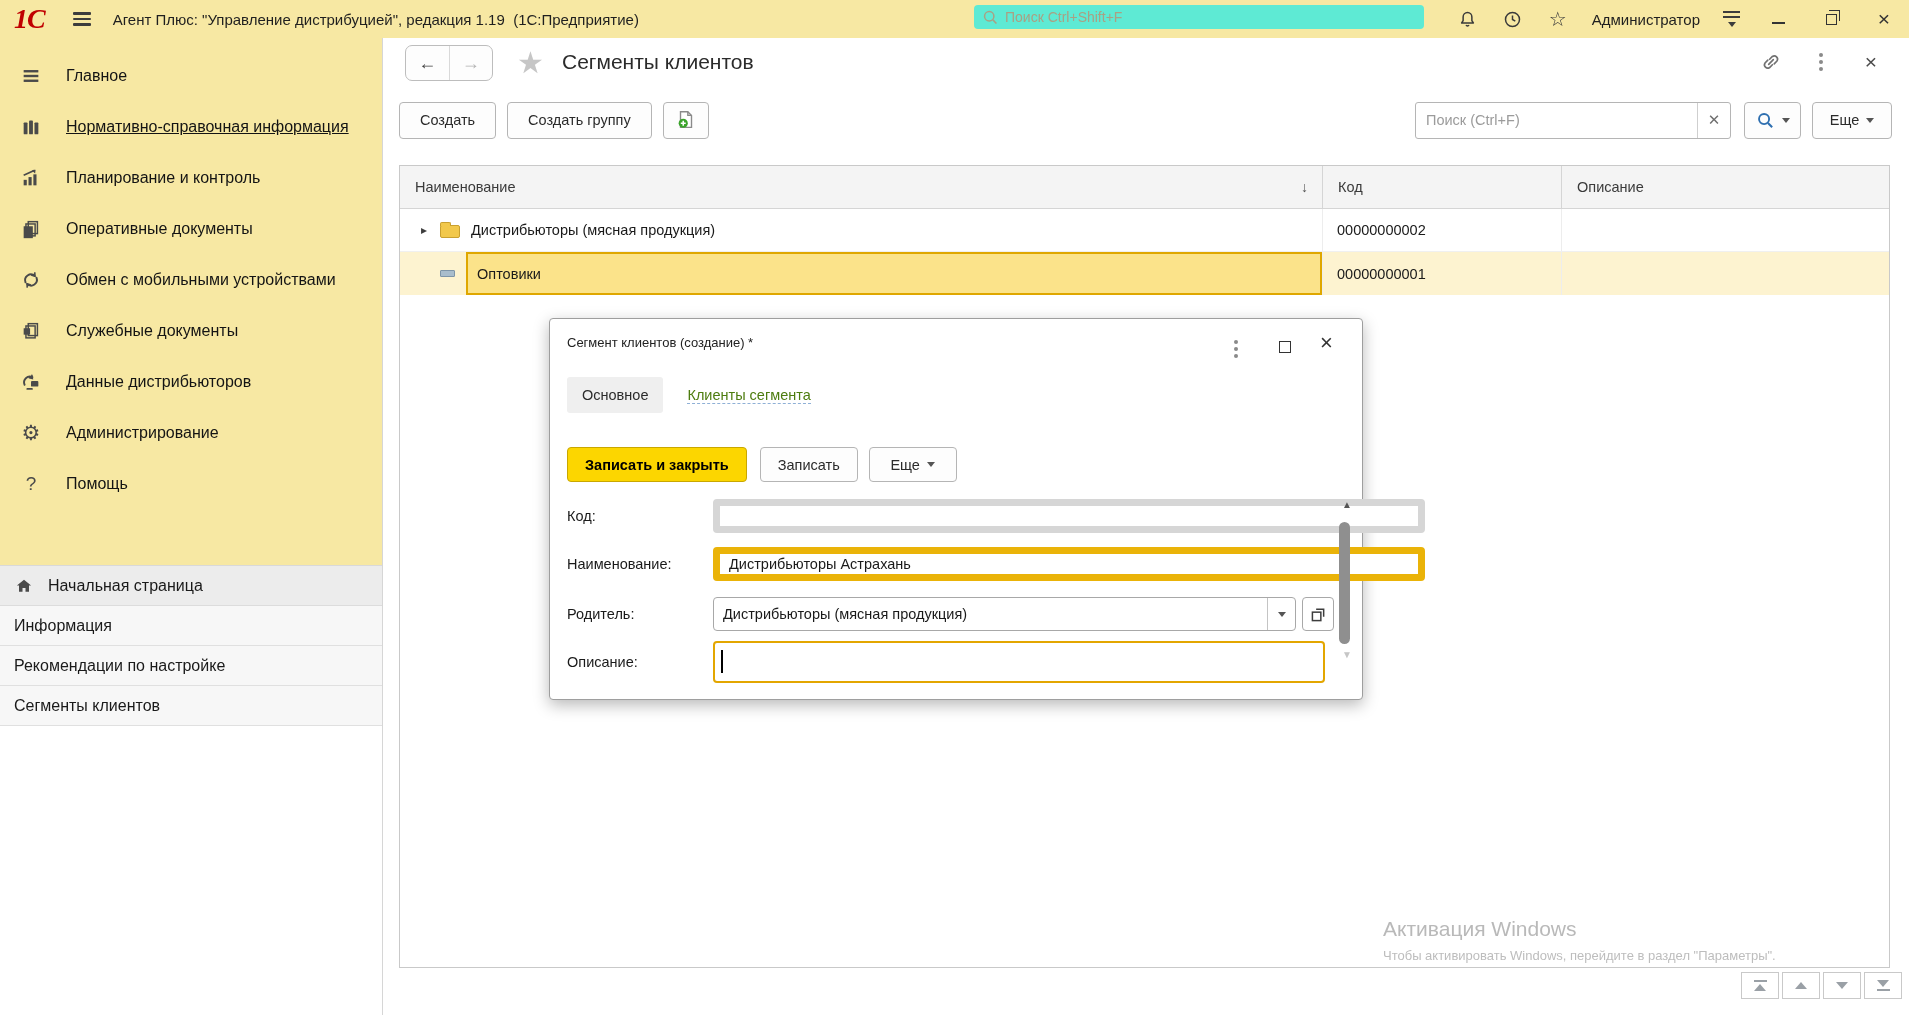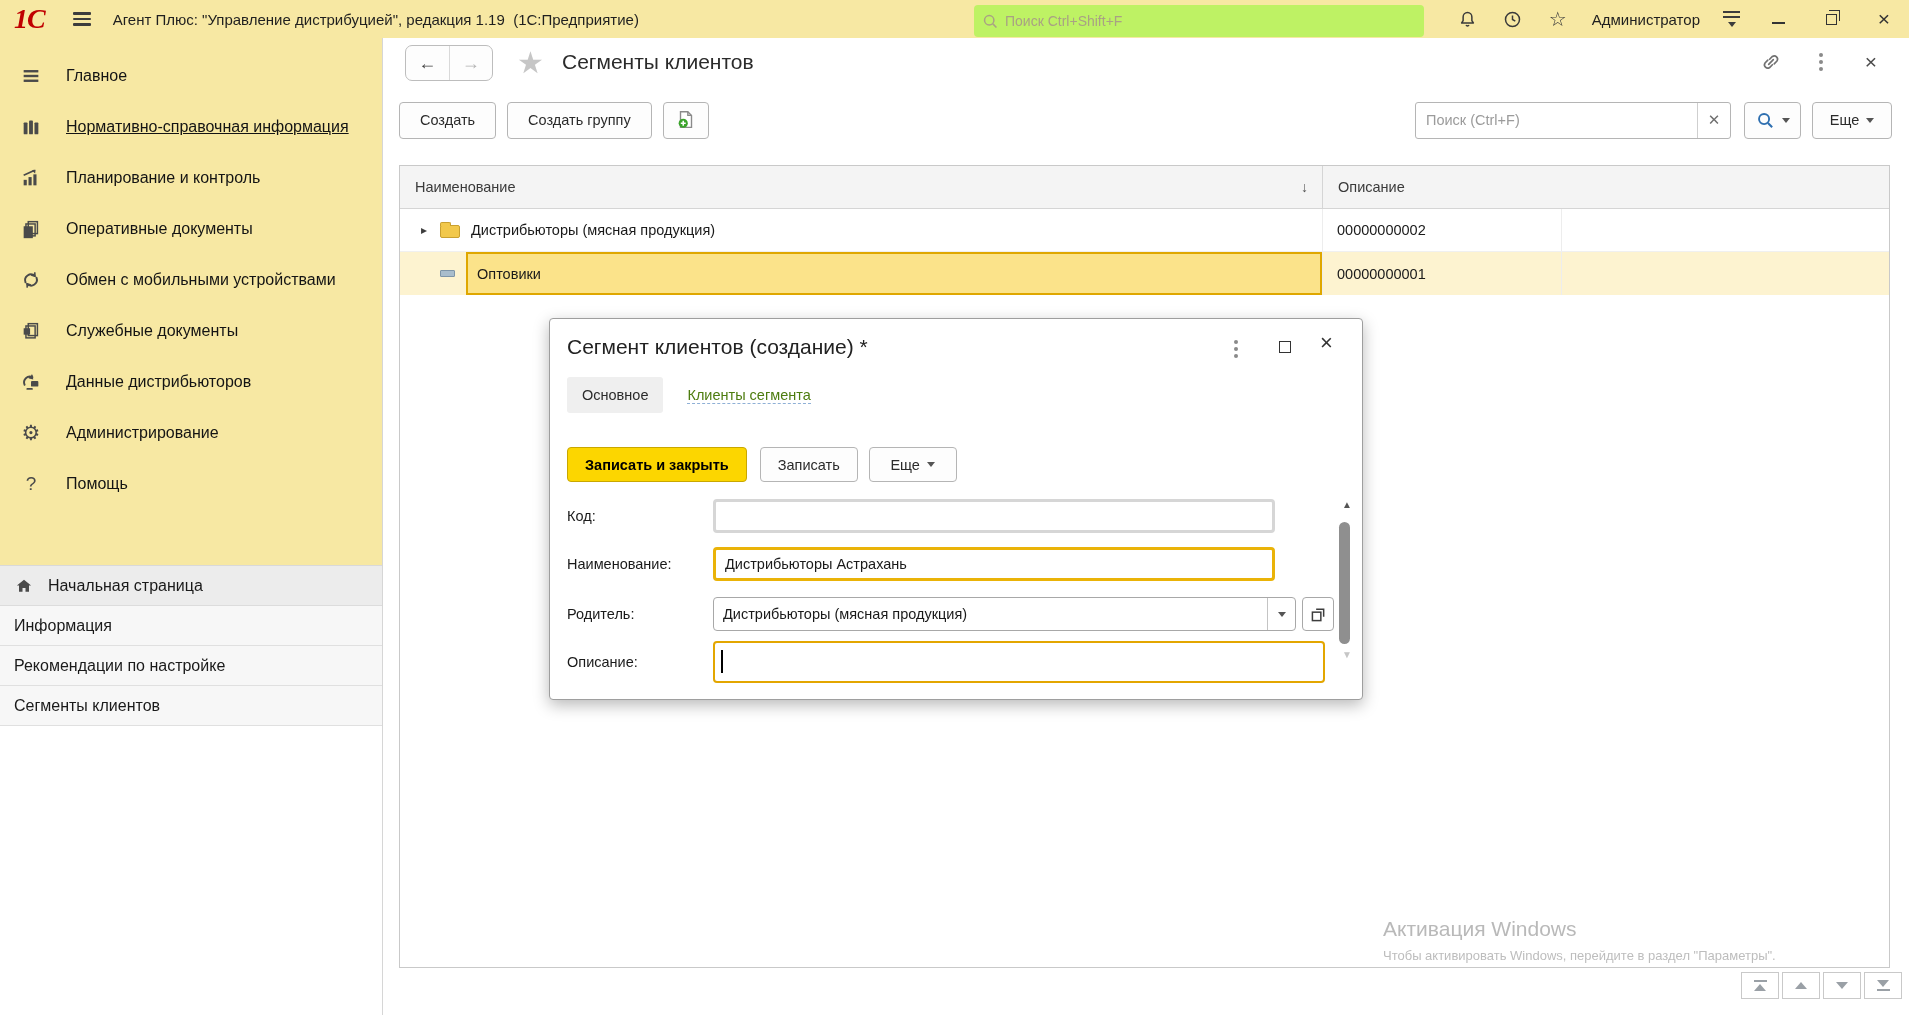--- a/index.html
+++ b/index.html
@@ -5,21 +5,21 @@
   * { margin:0; padding:0; box-sizing:border-box; }
   html,body { width:1909px; height:1015px; overflow:hidden;
     font-family:"Liberation Sans","DejaVu Sans",sans-serif; background:#fff; color:#1a1a1a; }
 
   
   .topbar { position:absolute; left:0; top:0; width:1909px; height:38px; background:#f7e8a3; display:flex; align-items:center; }
   .logo { font-weight:bold; font-style:italic; font-size:28px; color:#c00000; margin-left:14px; letter-spacing:-1px; font-family:"Liberation Serif","DejaVu Serif",serif; }
   .hamburger { margin-left:28px; display:flex; flex-direction:column; gap:3px; cursor:pointer; }
   .hamburger span { width:18px; height:2.4px; background:#3c3c3c; border-radius:1px; }
   .win-title { margin-left:22px; font-size:15px; color:#1f1f1f; white-space:pre; }
-  .top-search { position:absolute; left:974px; top:5px; width:450px; height:32px; background:#bef264; border-radius:4px; display:flex; align-items:center; padding:0 8px; }
+  .top-search { position:absolute; left:974px; top:5px; width:450px; height:24px; background:#5eead4; border-radius:4px; display:flex; align-items:center; padding:0 8px; }
   .top-search input { border:none; outline:none; background:transparent; font-size:14px; flex:1; margin-left:6px; color:#6e6750; font-family:inherit; }
   .top-search input::placeholder { color:#a9a184; }
   .top-right { position:absolute; right:10px; top:0; height:38px; display:flex; align-items:center; gap:23px; }
   .tb-icon { width:22px; height:22px; display:flex; align-items:center; justify-content:center; color:#3a3a3a; cursor:pointer; }
   .star-glyph { font-size:20px; color:#3a3a3a; line-height:1; }
   .user-name { font-size:15px; color:#1f1f1f; cursor:pointer; }
   .menu-arrow { display:flex; flex-direction:column; align-items:center; gap:3px; cursor:pointer; }
   .menu-arrow i { width:17px; height:2.2px; background:#3c3c3c; display:block; }
   .menu-arrow b { width:0; height:0; border-left:4px solid transparent; border-right:4px solid transparent; border-top:5px solid #3c3c3c; margin-top:1px; }
   .wc { width:30px; height:26px; display:flex; align-items:center; justify-content:center; cursor:pointer; }
@@ -88,34 +88,34 @@
   .wm1 { position:absolute; left:999px; top:879px; font-size:21px; color:#b9b9b9; }
   .wm2 { position:absolute; left:999px; top:910px; font-size:13px; color:#bdbdbd; }
   .corner-nav { position:absolute; right:7px; bottom:16px; display:flex; gap:3px; }
   .cbtn { width:38px; height:27px; border:1px solid #c9c9c9; background:#fff; display:flex; flex-direction:column; align-items:center; justify-content:center; gap:2px; cursor:pointer; }
   .tri-u { width:0; height:0; border-left:6px solid transparent; border-right:6px solid transparent; border-bottom:7px solid #9aa0a6; }
   .tri-d { width:0; height:0; border-left:6px solid transparent; border-right:6px solid transparent; border-top:7px solid #9aa0a6; }
   .bar { width:13px; height:2px; background:#9aa0a6; }
 
   
   .dialog { position:absolute; left:549px; top:318px; width:814px; height:382px; background:#fff; border:1px solid #9e9e9e; border-radius:4px; box-shadow:0 5px 16px rgba(0,0,0,.28); z-index:50; }
-  .dlg-title { position:absolute; left:17px; top:16px; font-size:21px; color:#222; }
+  .dlg-title { position:absolute; left:17px; top:16px; font-size:13px; color:#222; }
   .dlg-kebab { position:absolute; left:684px; top:21px; }
   .dlg-max { position:absolute; left:729px; top:22px; width:12px; height:12px; border:1.8px solid #333; cursor:pointer; }
   .dlg-close { position:absolute; left:770px; top:11px; font-size:22px; color:#333; cursor:pointer; }
   .tabs { position:absolute; left:17px; top:58px; display:flex; align-items:center; gap:24px; }
   .tab-active { background:#efefef; border-radius:3px; padding:10px 15px; font-size:14.5px; color:#2b2b2b; cursor:pointer; }
   .tab-link { font-size:14.5px; color:#4d7c0f; border-bottom:1px dashed #8fb0d6; cursor:pointer; }
   .cmdbar { position:absolute; left:17px; top:128px; right:33px; display:flex; align-items:center; }
   .btn-primary { height:35px; background:#fcd600; border:1px solid #c9a700; border-radius:4px; font-weight:bold; font-size:14.5px; padding:16px 17px; display:flex; align-items:center; cursor:pointer; }
   .btn-sm { height:35px; margin-left:13px; padding:0 17px; }
   .btn-more-dlg { width:88px; margin-left:auto; height:35px; padding:0; }
   .frow { position:absolute; left:17px; display:flex; }
   .flabel { width:146px; font-size:14.5px; color:#1a1a1a; display:flex; align-items:center; }
-  .finput { width:562px; height:34px; border:3px solid #eab308; border-radius:4px; font-size:14.5px; padding:0 9px; color:#1a1a1a; outline:none; font-family:inherit; background:#fff; }
+  .finput { width:712px; height:34px; border:7px solid #eab308; border-radius:4px; font-size:14.5px; padding:0 9px; color:#1a1a1a; outline:none; font-family:inherit; background:#fff; }
   .finput.light { border-color:#d6d6d6; }
   .combo { width:583px; height:34px; border:1px solid #a8a8a8; border-radius:4px; display:flex; align-items:center; background:#fff; cursor:pointer; }
   .combo .val { flex:1; font-size:14.5px; padding:0 9px; }
   .combo .dd { width:28px; align-self:stretch; border-left:1px solid #c4c4c4; display:flex; align-items:center; justify-content:center; }
   .open-btn { width:32px; height:34px; border:1px solid #a8a8a8; border-radius:4px; margin-left:6px; display:flex; align-items:center; justify-content:center; cursor:pointer; color:#3d3d3d; }
   .desc-wrap { position:relative; width:612px; height:42px; }
   .finput.focused { width:612px; height:42px; border:2px solid #e3a600; }
   .cursor-bar { position:absolute; left:8px; top:9px; width:1.5px; height:23px; background:#000; }
   .dlg-scroll-up { position:absolute; left:792px; top:180px; font-size:10px; color:#555; cursor:pointer; }
   .dlg-thumb { position:absolute; left:789px; top:203px; width:11px; height:122px; background:#8f8f8f; border-radius:6px; cursor:pointer; }
@@ -346,20 +346,23 @@
     </button>
   </div>
 
   <div class="grid">
     <div class="g-head">
       <div class="hc">
         <span>Наименование</span>
         <span class="sort-arrow">↓</span>
       </div>
       <div class="hc">
+        <span>Код</span>
+      </div>
+      <div class="hc">
         <span>Описание</span>
       </div>
     </div>
 
     <div class="g-row row-norm">
       <div class="c name-cell">
         <span class="expander">▸</span>
         <span class="folder"></span>
         <span>Дистрибьюторы (мясная продукция)</span>
       </div>

